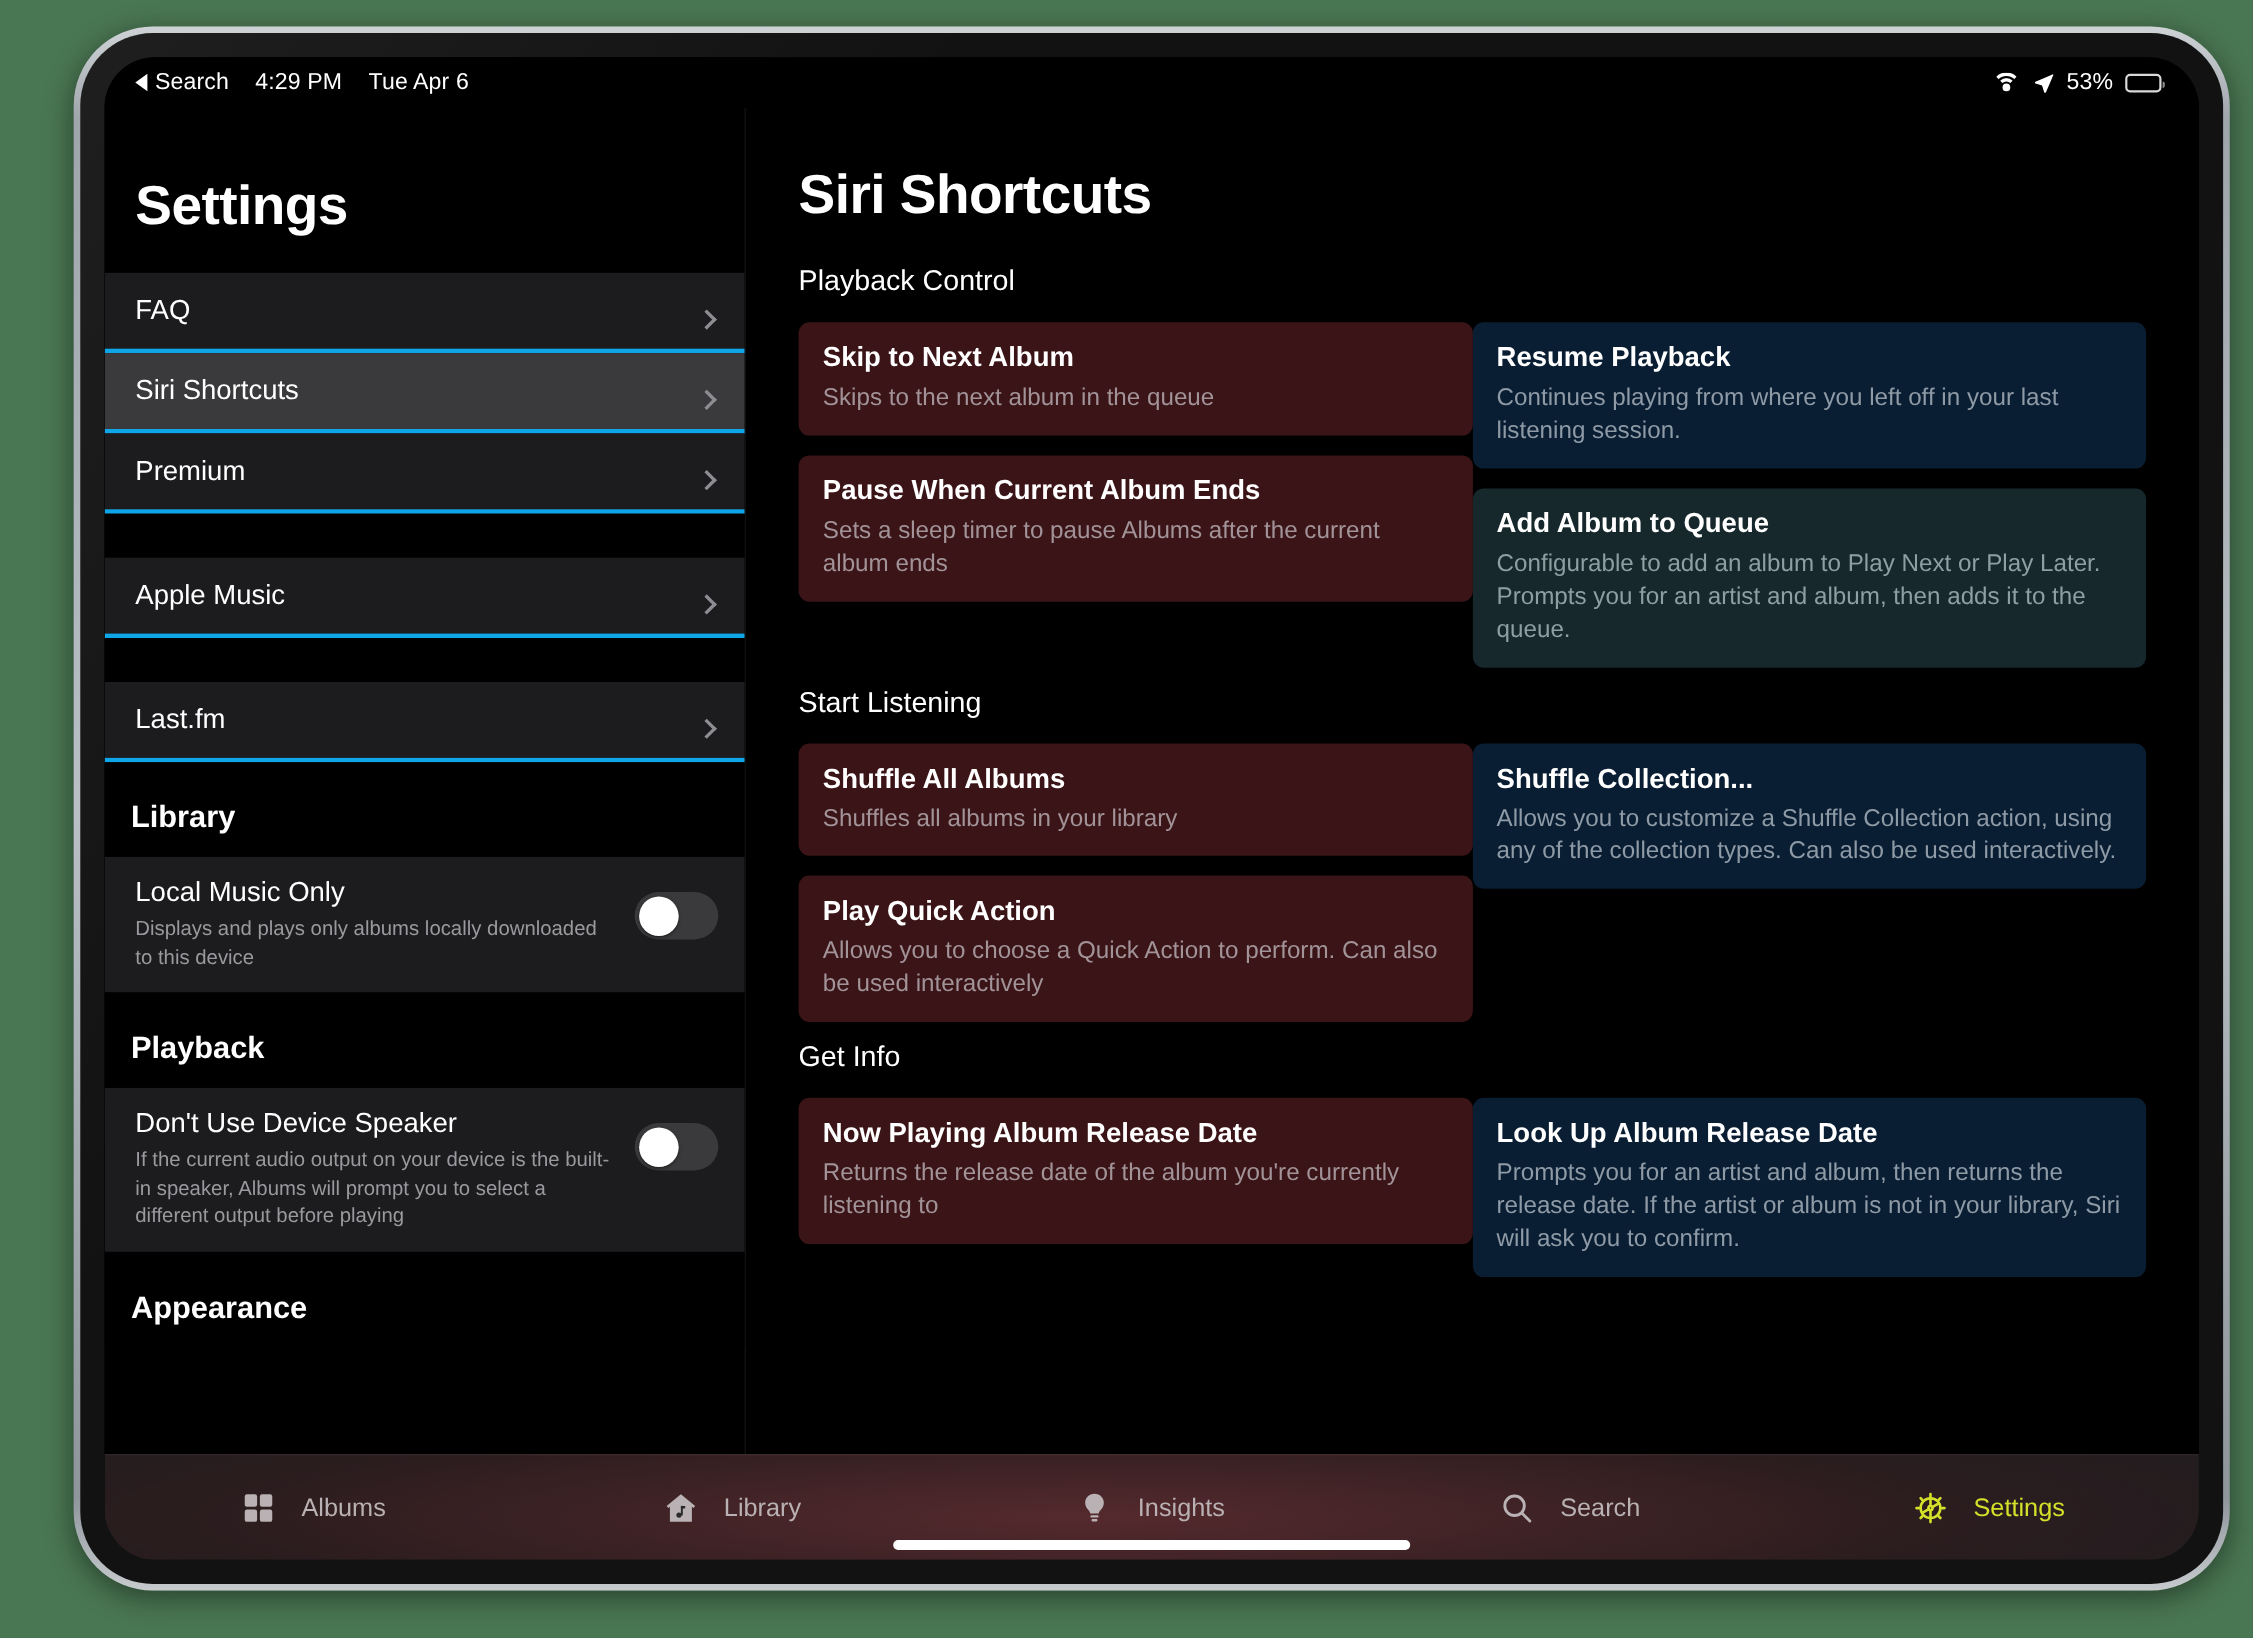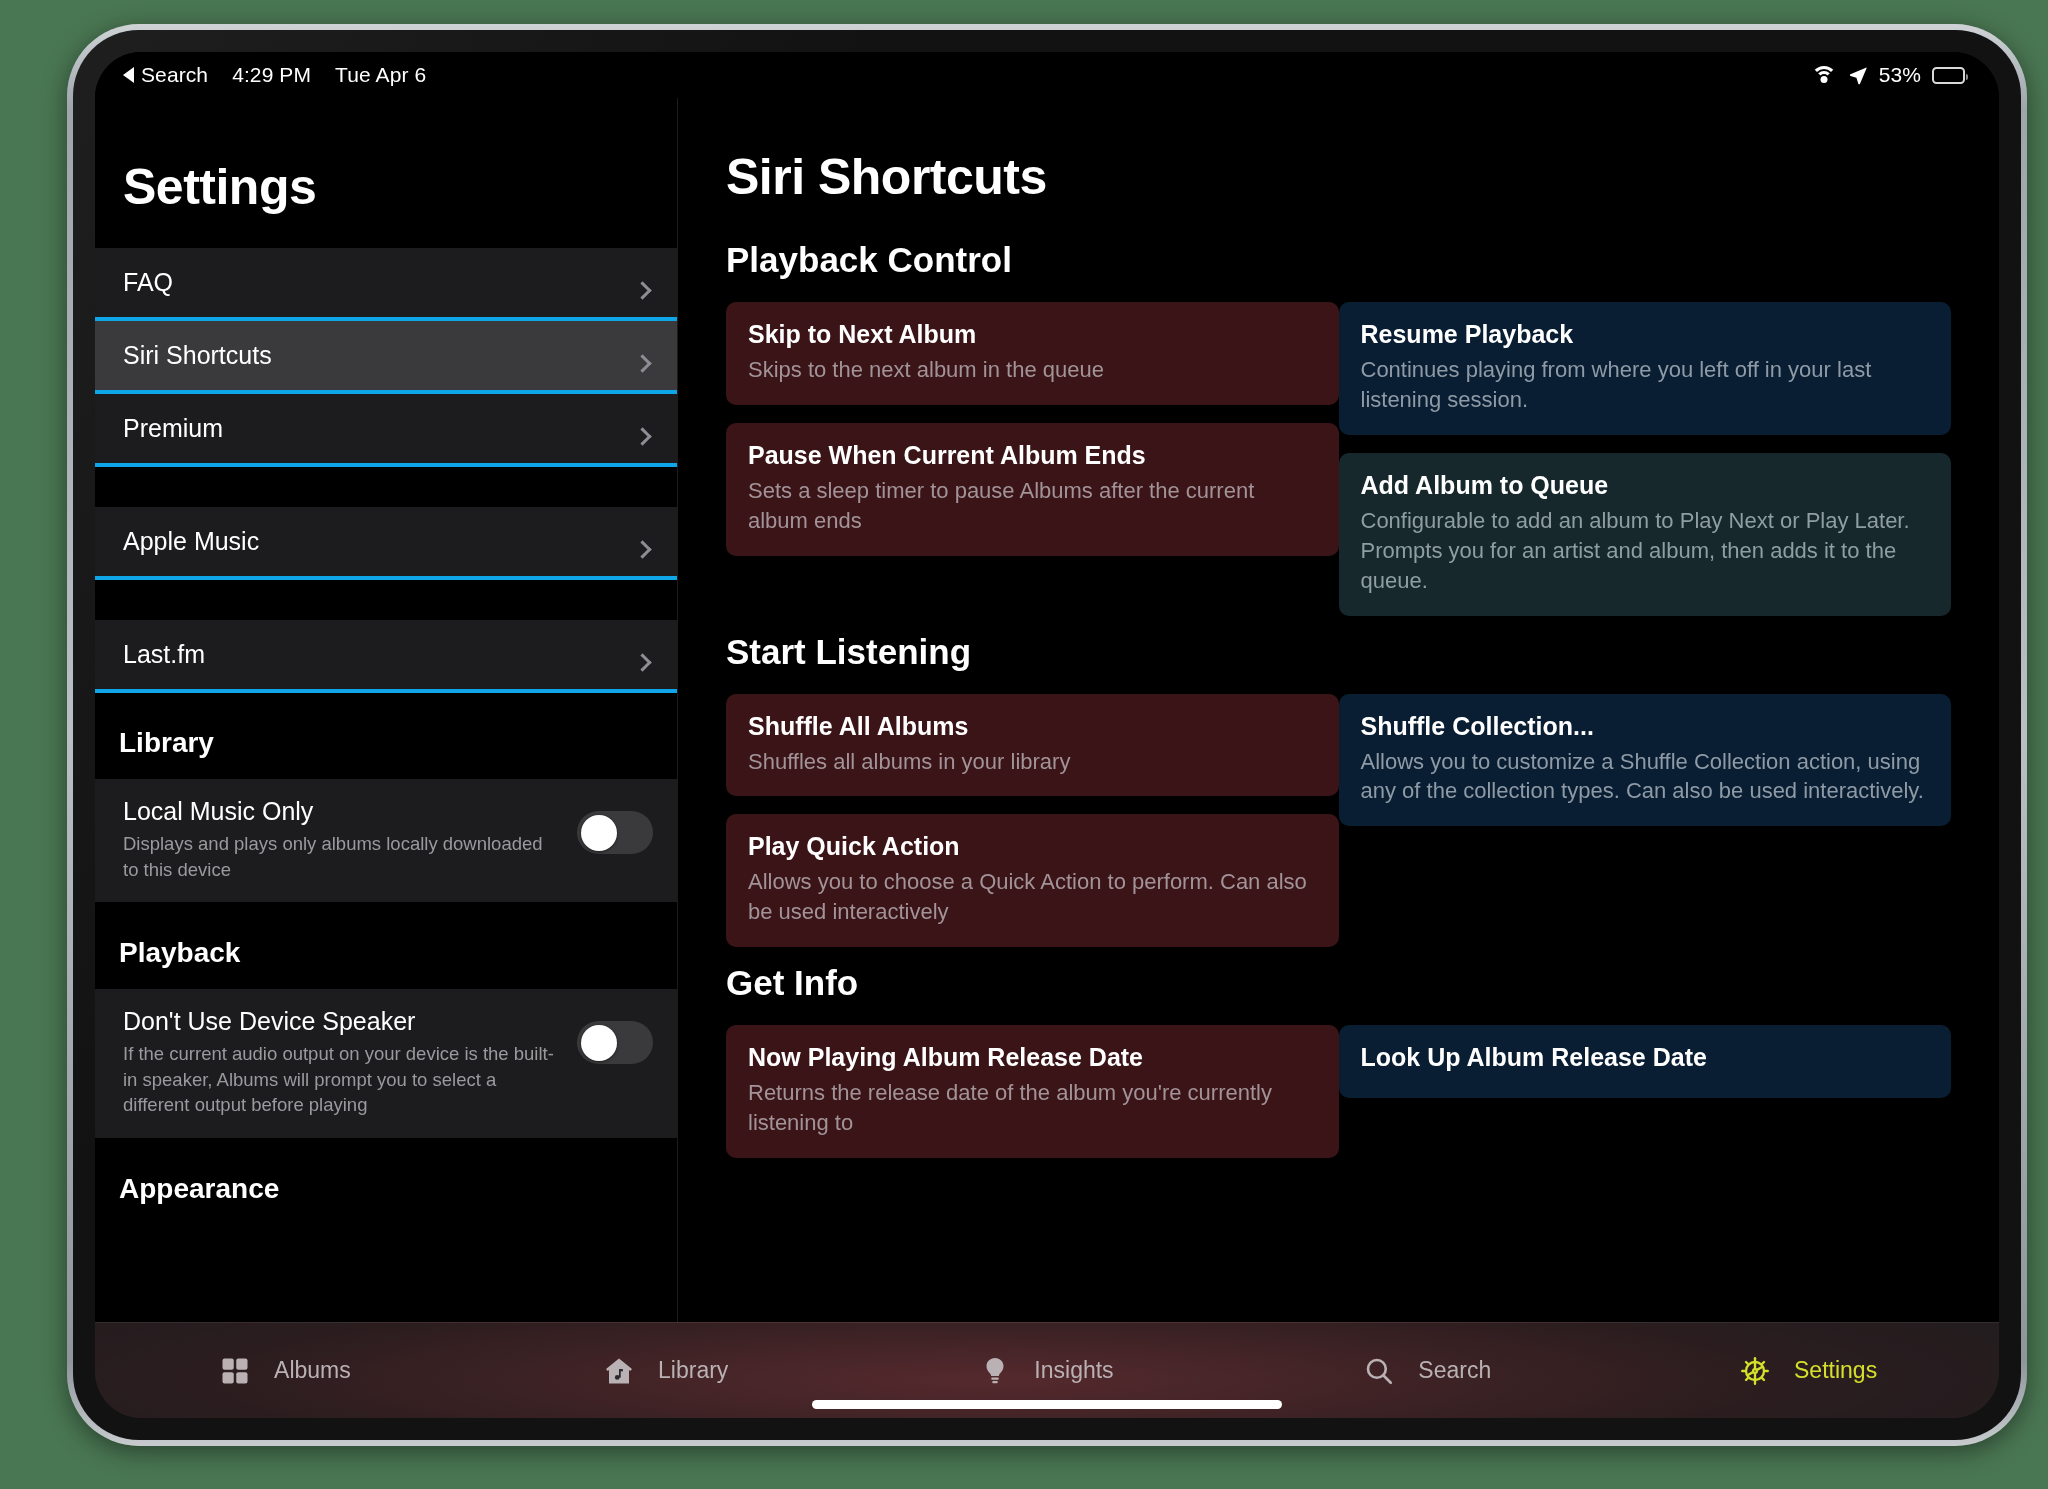--- a/index.html
+++ b/index.html
@@ -161,21 +161,21 @@
   #main {
     flex: 1 1 auto; background: #000;
     padding: 50px 48px 0 48px;
     overflow: hidden;
   }
   #main-title {
     font-size: 50px; font-weight: bold; color: #fff;
     letter-spacing: -.5px; margin-bottom: 34px;
   }
   .sec-header {
-    font-size: 35px; font-weight: bold; color: #fff;
+    font-size: 26px; font-weight: normal; color: #fff;
     margin: 16px 0 22px 0;
   }
   .sec-header.tight { margin-top: 4px; }
   .grid2 { display: flex; align-items: flex-start; }
   .col { flex: 1 1 0; min-width: 0; display: flex; flex-direction: column; gap: 18px; }
   .card {
     border-radius: 10px;
     padding: 18px 22px 20px 22px;
   }
   .card-title { font-size: 25px; font-weight: bold; color: #fff; margin-bottom: 6px; }
@@ -359,20 +359,21 @@
             <div class="grid2">
               <div class="col">
                 <div class="card red">
                   <div class="card-title">Now Playing Album Release Date</div>
                   <div class="card-sub">Returns the release date of the album you're currently listening to</div>
                 </div>
               </div>
               <div class="col">
                 <div class="card blue">
                   <div class="card-title">Look Up Album Release Date</div>
+                  <div class="card-sub">Prompts you for an artist and album, then returns the release date. If the artist or album is not in your library, Siri will ask you to confirm.</div>
                 </div>
               </div>
             </div>
           </div>
         </div>
 
         <div id="tabbar">
           <div class="tab">
             <svg class="ico" viewBox="0 0 24 24">
               <rect x="2" y="2" width="9" height="9" rx="1.6" fill="currentColor"></rect>

